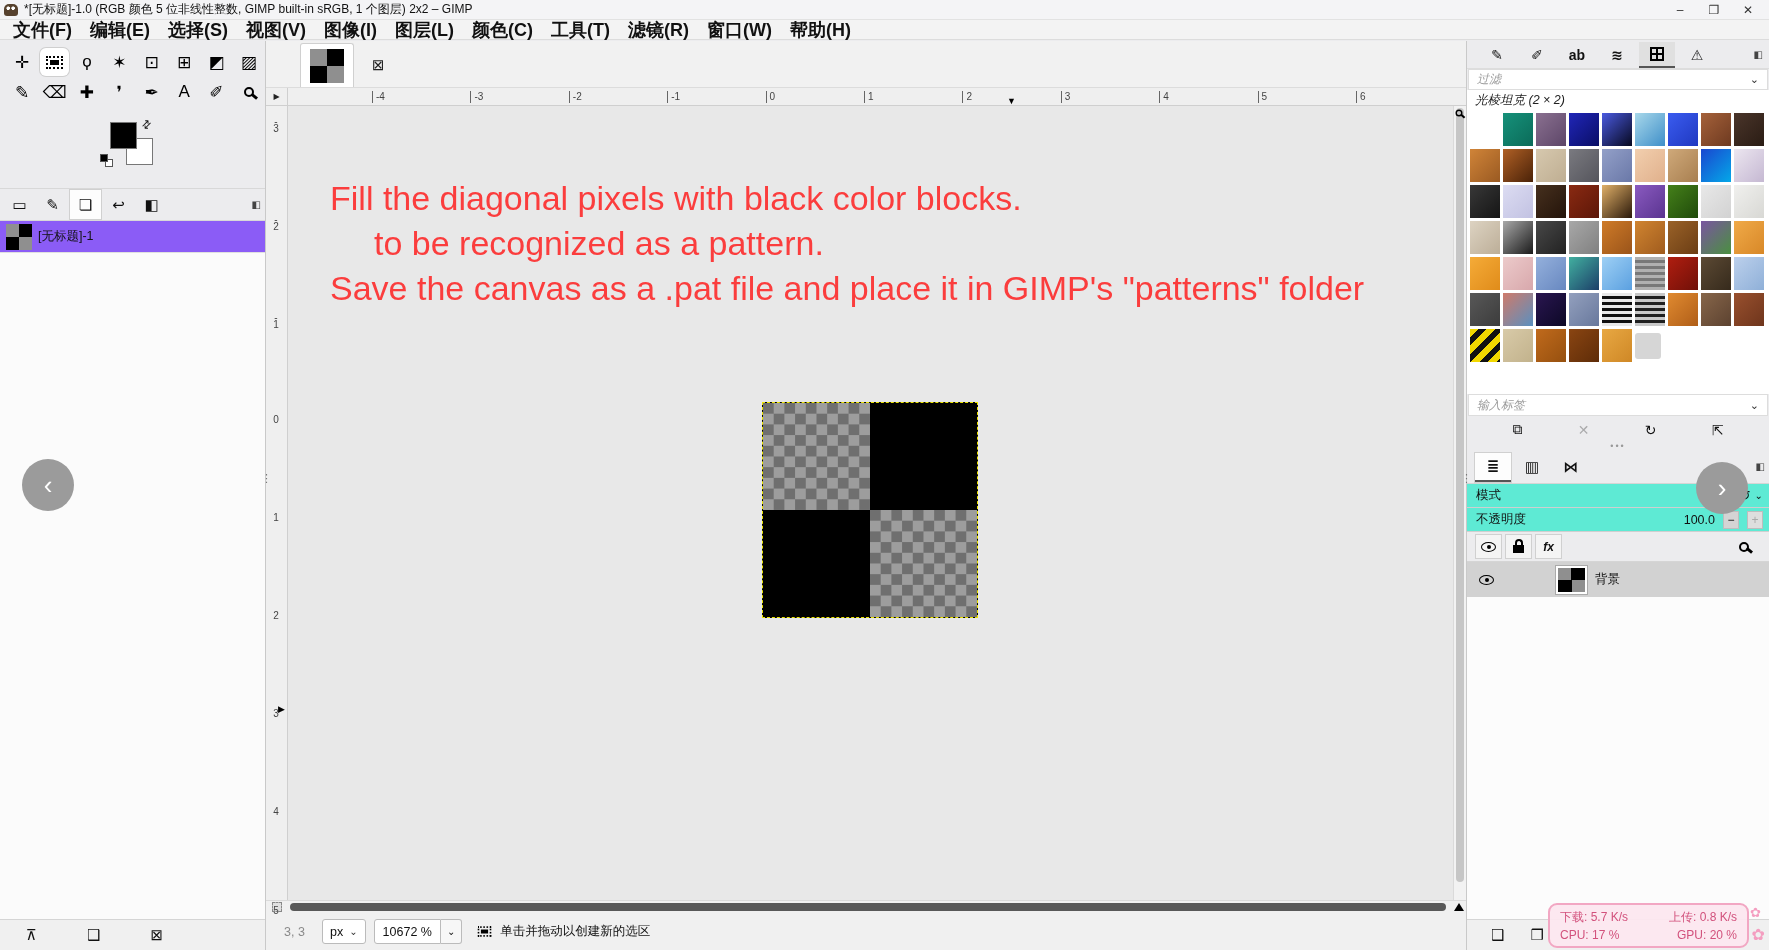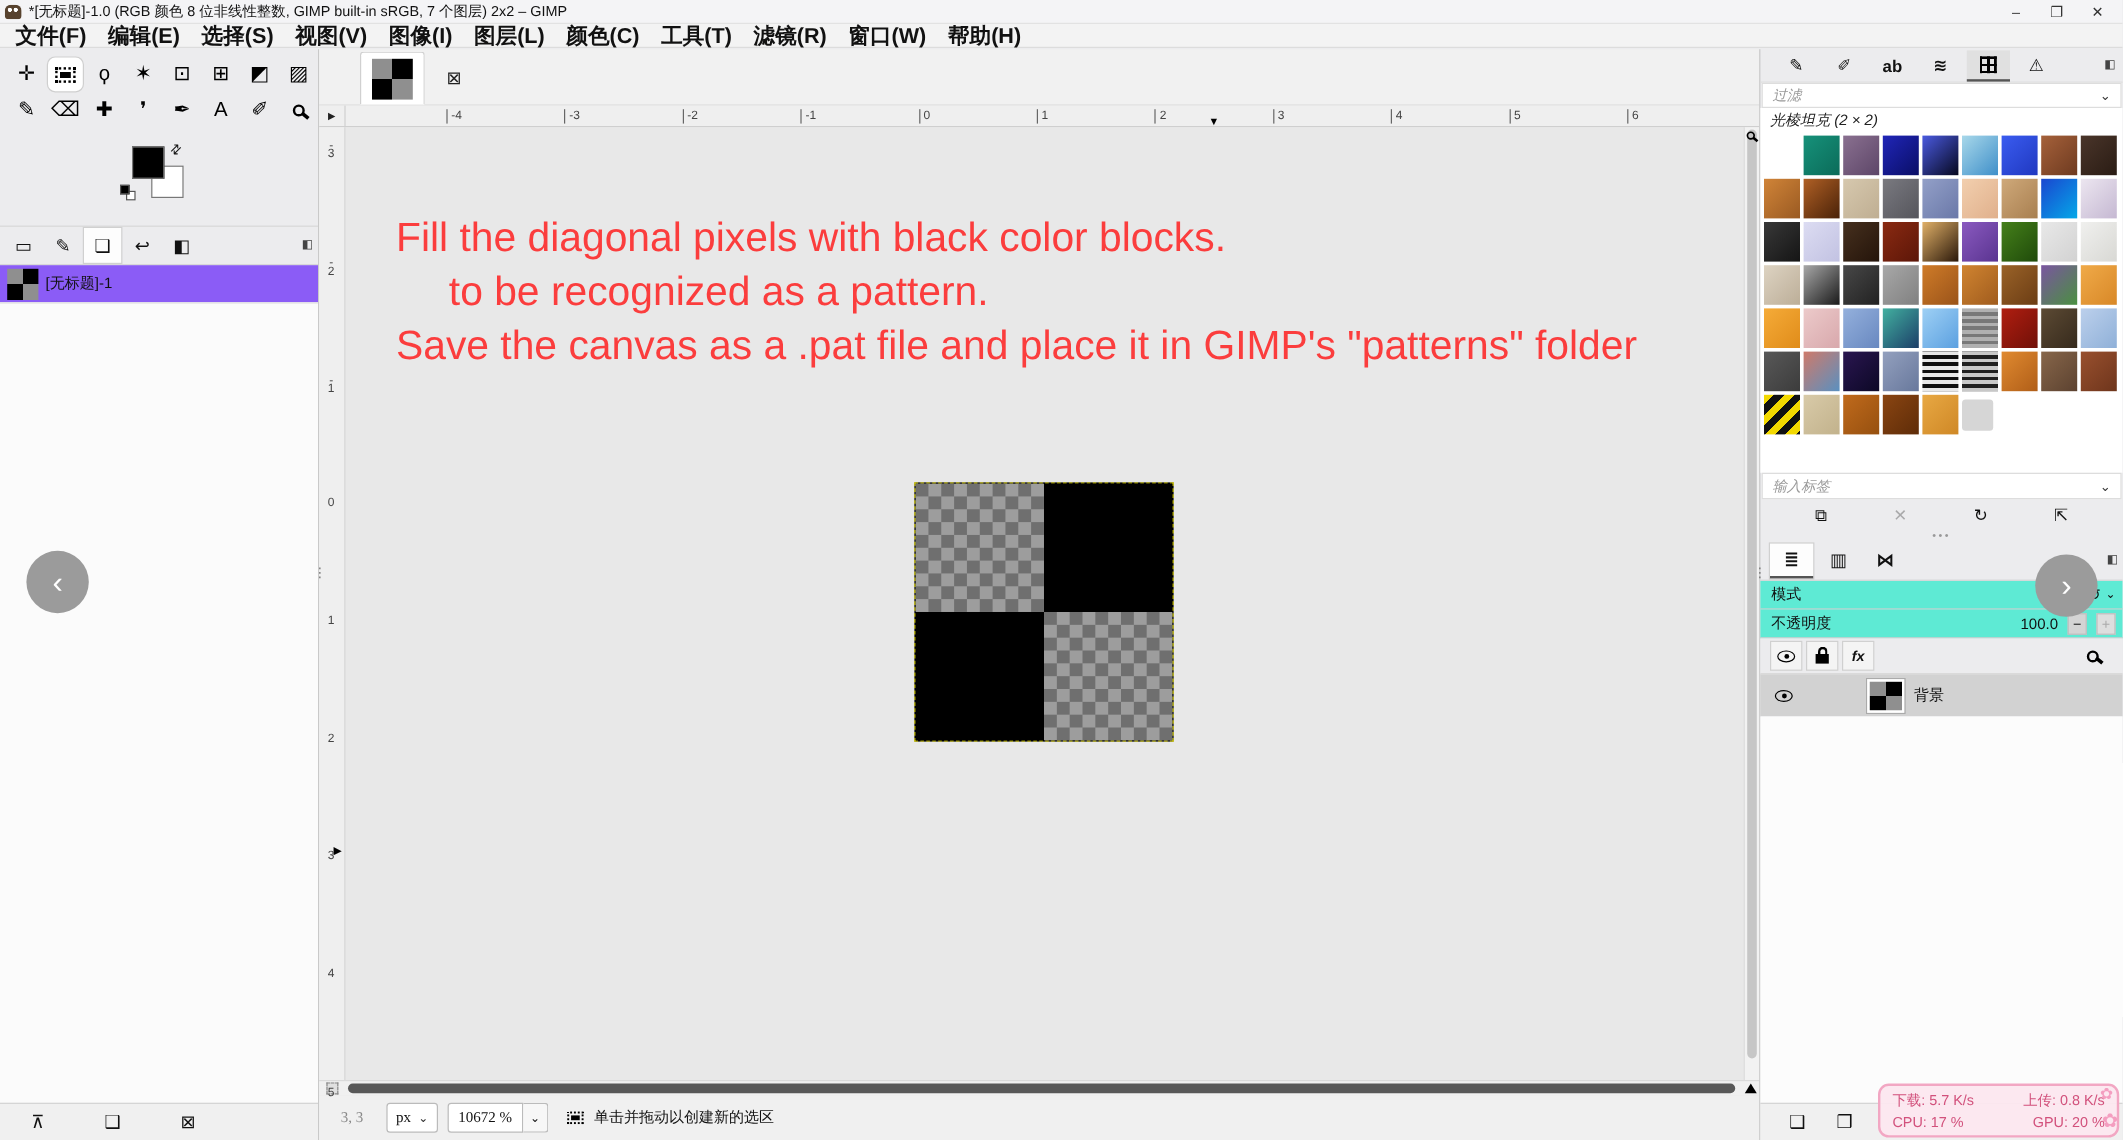--- a/index.html
+++ b/index.html
@@ -71,21 +71,21 @@
   .vscroll{width:13px;background:#f2f2f2;border-left:1px solid #dadada;position:relative;}
   .vscroll-thumb{position:absolute;left:2px;right:2px;top:2px;bottom:18px;background:#c6c6c6;border-radius:4px;}
   .mag-corner{position:absolute;right:2px;top:2px;}
   .hscroll-row{height:13px;display:flex;background:#f0f0f0;border-top:1px solid #dadada;}
   .qmask{width:22px;display:flex;align-items:center;justify-content:center;}
   .qmask i{width:10px;height:10px;border:1px dashed #888;background:#e0e0e0;}
   .hscroll{flex:1;position:relative;}
   .hscroll-thumb{position:absolute;left:2px;right:6px;top:2px;bottom:2px;background:#585858;border-radius:4px;}
   .nav-corner{width:14px;display:flex;align-items:center;justify-content:center;}
   .nav-corner i{width:0;height:0;border-left:5px solid transparent;border-right:5px solid transparent;border-bottom:8px solid #000;}
-  .statusbar{height:37px;background:#f0f0f0;display:flex;align-items:center;gap:8px;padding-left:18px;font-size:12.5px;font-family:Liberation Serif, serif;}
+  .statusbar{height:37px;background:#f0f0f0;display:flex;align-items:center;gap:8px;padding-left:18px;font-size:12.5px;}
   .pos-label{color:#8a8a8a;min-width:30px;}
   .combo{background:#fff;border:1px solid #bbb;border-radius:3px;height:25px;display:flex;align-items:center;gap:6px;padding:0 7px;font-size:12.5px;}
   .combo .chev{font-size:10px;color:#333;}
   .zoom-group{display:flex;align-items:center;}
   .zoom-value{background:#fff;border:1px solid #bbb;border-radius:3px 0 0 3px;height:25px;display:flex;align-items:center;padding:0 8px;}
   .zoom-chev{border:1px solid #bbb;border-left:none;border-radius:0 3px 3px 0;height:25px;display:flex;align-items:center;padding:0 6px;font-size:10px;background:#f7f7f7;}
   .hint{display:flex;align-items:center;gap:7px;margin-left:6px;}
 
   
   .right-dock{width:303px;background:#ececee;border-left:1px solid #c9c9c9;display:flex;flex-direction:column;position:relative;}
@@ -123,37 +123,37 @@
   .padlock{display:inline-block;width:11px;height:8px;background:#000;position:relative;margin-top:5px;}
   .padlock::before{content:"";position:absolute;left:1.5px;top:-6px;width:8px;height:7px;border:2px solid #000;border-bottom:none;border-radius:5px 5px 0 0;box-sizing:border-box;}
   .locks-row .mag{margin-left:auto;margin-right:12px;}
   .layer-row{height:35px;background:#d2d2d2;display:flex;align-items:center;padding-left:12px;}
   .layer-row .eye{flex:0 0 auto;}
   .layer-thumb{width:31px;height:28px;border:2px solid #fff;box-shadow:0 0 0 1px #aaa;margin-left:62px;}
   .layer-name{margin-left:8px;}
   .rd-rest{flex:1;background:#fcfcfc;}
   .rd-bottom{height:31px;background:#f0f0f0;border-top:1px solid #d5d5d5;display:flex;align-items:center;gap:26px;padding-left:24px;font-size:15px;position:relative;}
 
-  .stats-overlay{position:absolute;right:3px;bottom:2px;width:201px;height:45px;background:rgba(252,231,239,.95);border:2px solid #f2a7c3;border-radius:9px;display:grid;grid-template-columns:1fr 1fr;align-content:center;row-gap:2px;padding:2px 10px;font-size:12px;color:#d2517c;z-index:30;}
+  .stats-overlay{position:absolute;right:20px;bottom:2px;width:201px;height:45px;background:rgba(252,231,239,.95);border:2px solid #f2a7c3;border-radius:9px;display:grid;grid-template-columns:1fr 1fr;align-content:center;row-gap:2px;padding:2px 10px;font-size:12px;color:#d2517c;z-index:30;}
   .stats-overlay span:nth-child(2n){text-align:right;}
   .sakura{position:absolute;color:#f49ec0;z-index:31;font-size:13px;}
 
   .nav-circle{position:absolute;width:52px;height:52px;border-radius:50%;background:#9b9b9b;color:#fff;display:flex;align-items:center;justify-content:center;font-size:26px;z-index:25;}
   .nav-left{left:22px;top:459px;}
   .nav-right{right:21px;top:462px;}
   .splitter-dots{position:absolute;width:4px;color:#777;font-size:11px;line-height:5px;z-index:20;}
 </style>
 </head>
 <body>
 
 <div id="app">
 
   <div class="titlebar">
     <span class="wilber"></span>
-    <span>*[无标题]-1.0 (RGB 颜色 8 位非线性整数, GIMP built-in sRGB, 7 个图层) 2x2 – GIMP</span>
+    <span>*[无标题]-1.0 (RGB 颜色 5 位非线性整数, GIMP built-in sRGB, 1 个图层) 2x2 – GIMP</span>
     <span class="win-controls">
         <span class="win-btn">–</span>
         <span class="win-btn">❐</span>
         <span class="win-btn">✕</span>
       </span>
   </div>
 
   <div class="menubar">
       <span class="menu-item">文件(F)</span>
       <span class="menu-item">编辑(E)</span>

